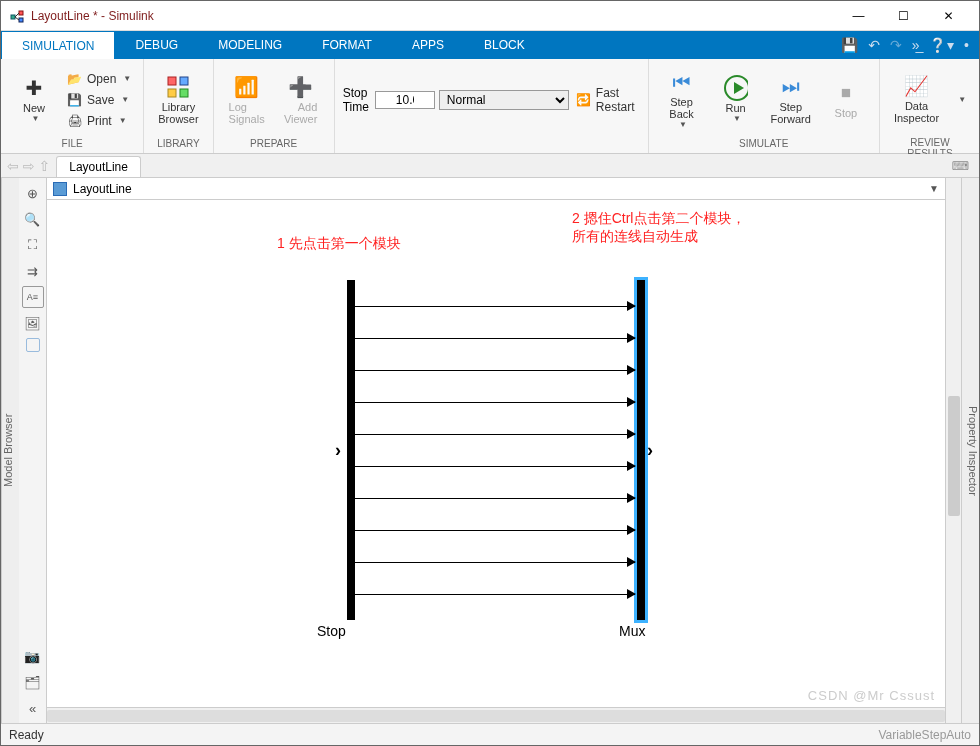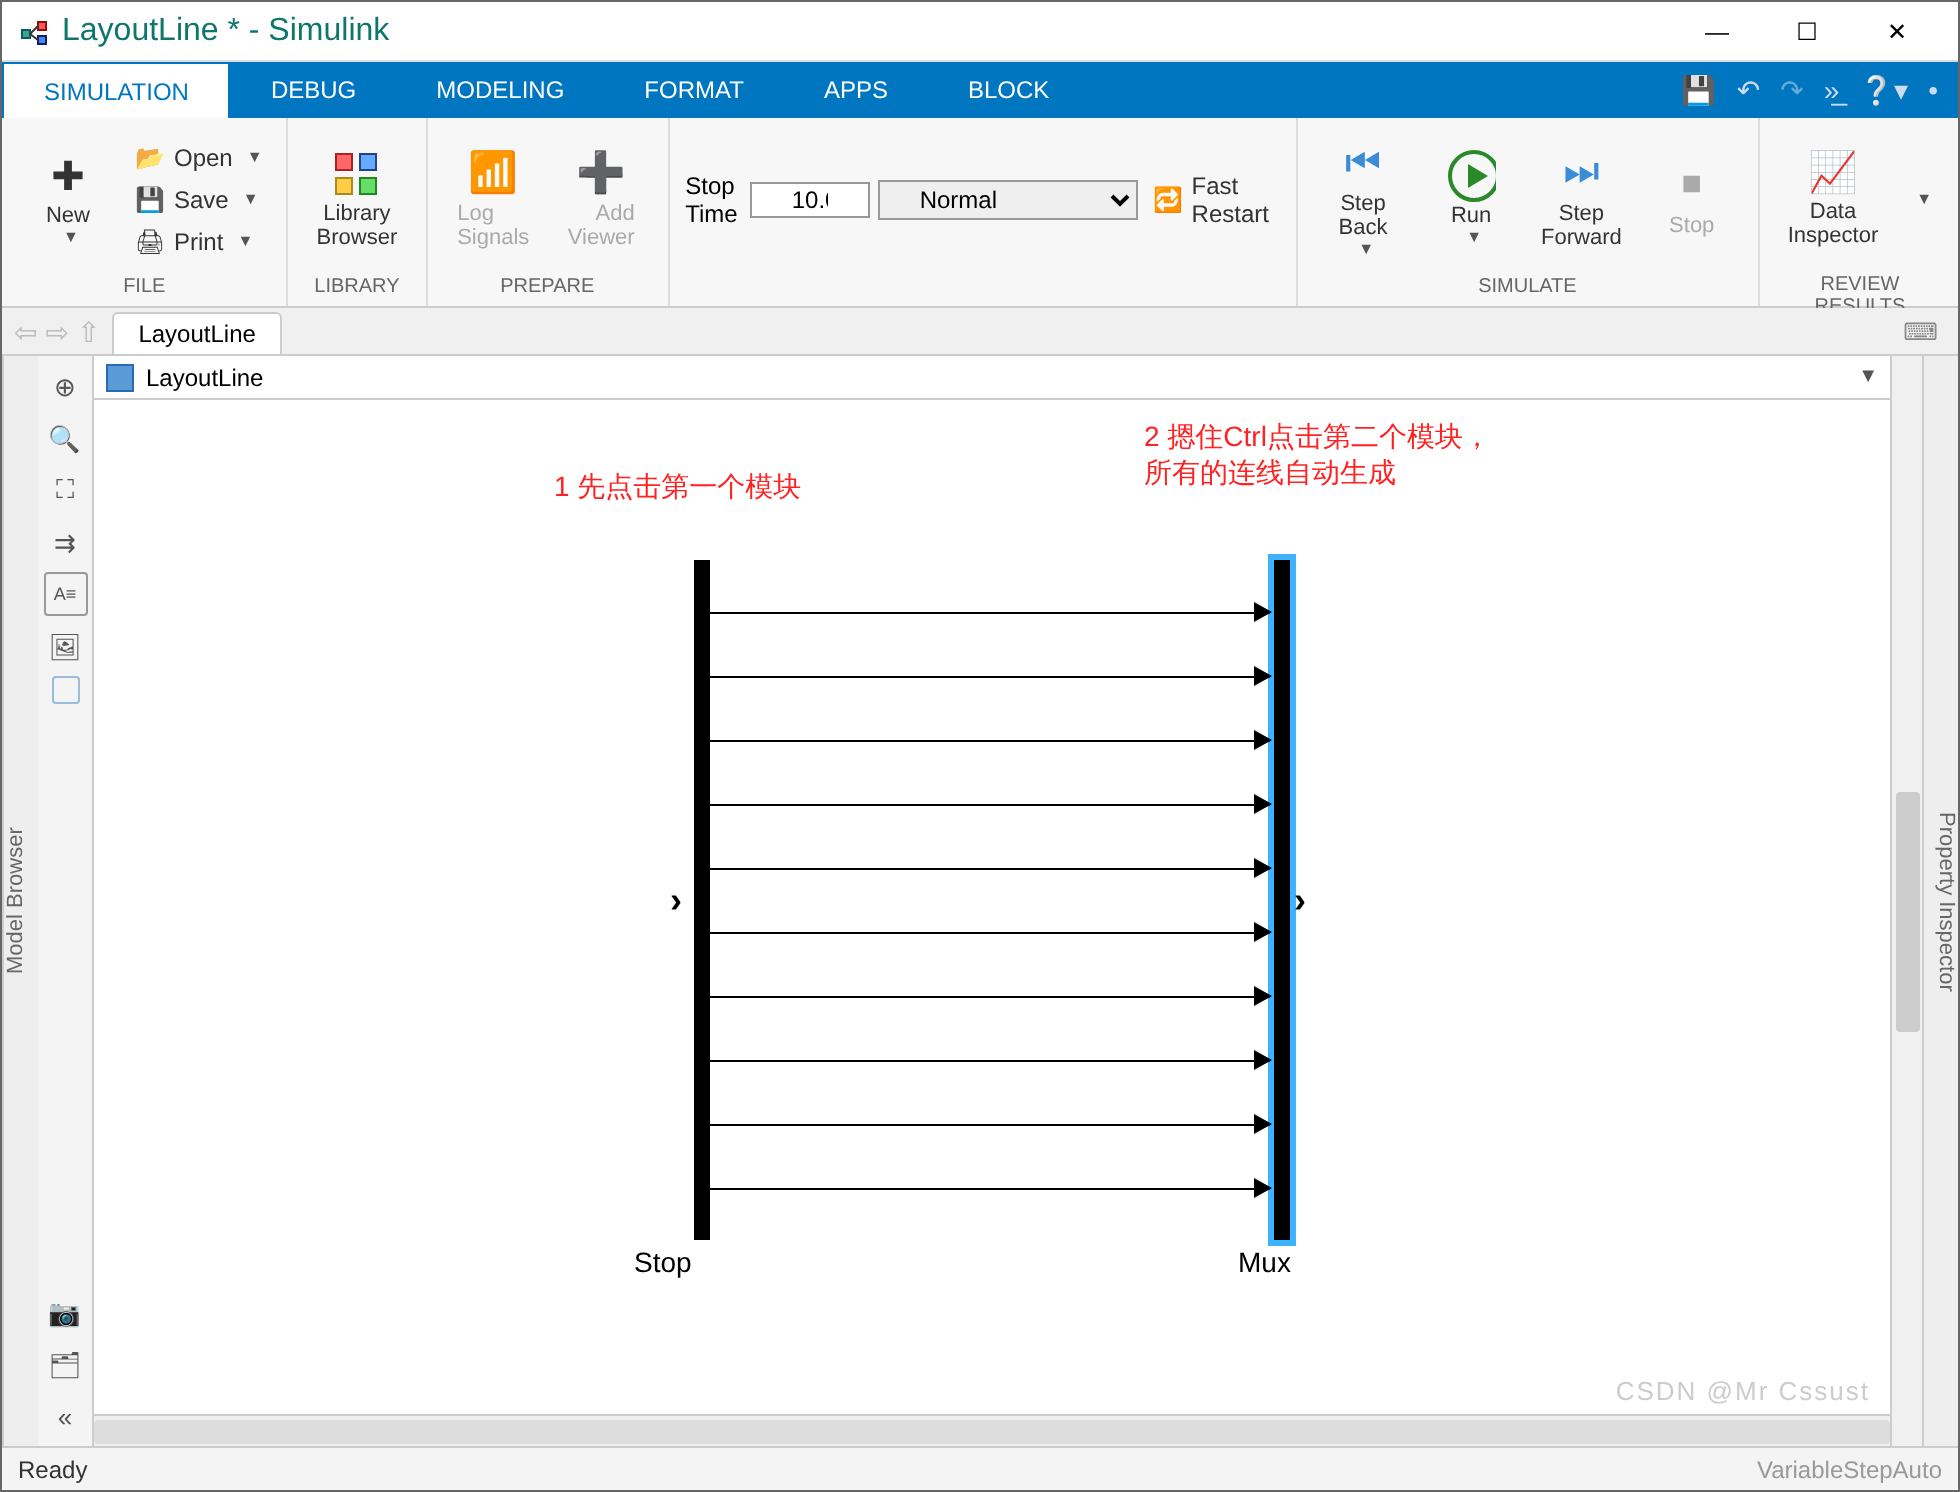--- a/index.html
+++ b/index.html
@@ -1,21 +1,21 @@
 <!DOCTYPE html>
 <html><head>
 <meta charset="utf-8">
 <style>
 * { margin: 0; padding: 0; box-sizing: border-box; font-family: "Segoe UI", Arial, sans-serif; }
 body { width: 980px; height: 746px; background: #f0f0f0; display: flex; flex-direction: column; border: 1px solid #666; }
 
 
 .titlebar { height: 30px; background: #fff; display: flex; align-items: center; padding: 0 8px; border-bottom: 1px solid #ddd; }
 .titlebar .icon { width: 16px; height: 16px; margin-right: 6px; }
-.titlebar .title { font-size: 16px; flex: 1; color: #0f766e; }
+.titlebar .title { font-size: 12px; flex: 1; color: #7f1d1d; }
 .titlebar .winbtns { display: flex; }
 .titlebar .winbtn { width: 45px; height: 28px; display: flex; align-items: center; justify-content: center; font-size: 12px; cursor: pointer; }
 
 
 .tabstrip { height: 28px; background: #0076c0; display: flex; align-items: stretch; color: #fff; font-size: 12px; }
 .tabstrip .tab { padding: 0 20px; display: flex; align-items: center; cursor: pointer; }
 .tabstrip .tab.active { background: #fff; color: #0076c0; border: 1px solid #0076c0; border-bottom: none; }
 .tabstrip .spacer { flex: 1; }
 .tabstrip .qat { display: flex; align-items: center; gap: 10px; padding: 0 10px; color: #cde; font-size: 14px;}
 .tabstrip .qat span { cursor: pointer; }
@@ -27,21 +27,21 @@
 .ribbon .group .label { text-align: center; font-size: 10px; color: #666; padding-top: 2px; }
 .vbtn { display: flex; flex-direction: column; align-items: center; justify-content: center; padding: 2px 6px; cursor: pointer; border-radius: 2px; font-size: 11px; color: #333; min-width: 50px; height: 72px;}
 .vbtn.disabled { color: #aaa; cursor: default; }
 .vbtn .icn { width: 24px; height: 24px; margin-bottom: 2px; display:flex; align-items:center; justify-content:center; font-size:20px;}
 .smallrow { display: flex; align-items: center; gap: 4px; font-size: 12px; padding: 2px 4px; cursor: pointer; color: #333; }
 .smallrow .i { width: 16px; height: 16px; display:inline-flex; align-items:center; justify-content:center;}
 .dropdown-arrow { font-size: 8px; margin-left: 3px; color:#555;}
 .prepgrp .buttons{display:flex;flex-direction:row;gap:2px;}
 .prepfields{display:flex;gap:6px;align-items:center;font-size:12px;}
 .prepfields input{width:60px;font-size:12px;padding:1px 20px;border:1px solid #999;}
-.prepfields select{width:130px;font-size:12px;padding:1px 16px;border:1px solid #999;}
+.prepfields select{width:130px;font-size:12px;padding:1px 3px;border:1px solid #999;}
 
 
 .modeltab { height: 24px; background: #f0f0f0; border-bottom: 1px solid #ccc; display: flex; align-items: stretch; font-size: 12px;}
 .modeltab .navbtns{display:flex;align-items:center;gap:4px;padding:0 6px;color:#bbb;}
 .modeltab .navbtns span{cursor:pointer;font-size:14px;}
 .modeltab .tab{background:#fff;border:1px solid #ccc;border-bottom:none;padding:2px 12px;display:flex;align-items:center;border-radius:3px 3px 0 0;margin-top:2px;}
 .modeltab .spacer{flex:1;}
 .modeltab .kbd{padding:0 10px;display:flex;align-items:center;color:#888;}
 
 

